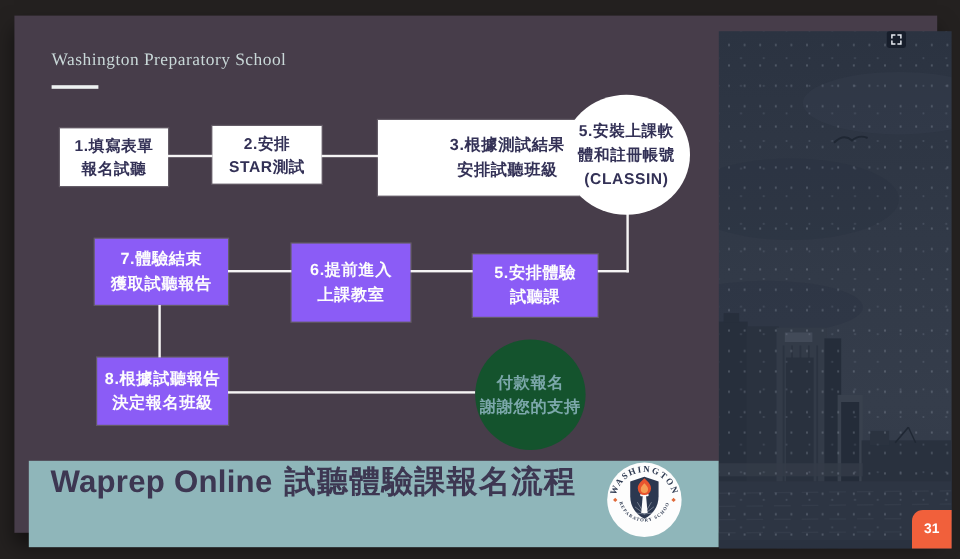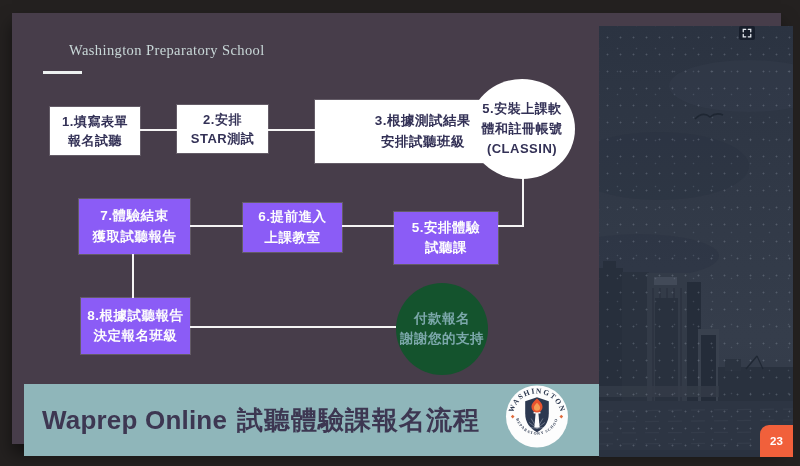--- a/index.html
+++ b/index.html
@@ -11,56 +11,56 @@
   }
   .stage{position:relative;width:800px;height:466px;background:#242120;}
   .slide{
     position:absolute;left:12px;top:13px;width:769px;height:431px;
     background:#473d4a;box-shadow:0 10px 16px rgba(0,0,0,.5);
   }
   
   .school-name{
     position:absolute;left:31px;top:29px;
     font-family:"Liberation Serif",serif;font-size:14.5px;
-    color:#c9d8d8;letter-spacing:.4px;margin-left:26px;
+    color:#c9d8d8;letter-spacing:.4px;
   }
   .underline{position:absolute;left:31px;top:58px;width:39px;height:2.5px;background:#edf1f1;}
   
   .step{
     position:absolute;display:flex;align-items:center;justify-content:center;
     text-align:center;white-space:pre-line;font-weight:700;
     line-height:1.5;letter-spacing:.5px;
     box-shadow:0 0 0 1px rgba(255,255,255,.16);
   }
   .white{background:#ffffff;color:#333156;}
   .teal{background:#8b5cf6;color:#fdfdfd;}
   .circle{border-radius:50%;box-shadow:none;}
   .s1{left:38px;top:94px;width:90px;height:48px;font-size:13px;}
   .s2{left:165px;top:92px;width:91px;height:48px;font-size:13px;}
   .s3{left:303px;top:87px;width:120px;height:63px;font-size:13.5px;padding-left:48px;}
   .s4{left:457px;top:66px;width:106px;height:100px;font-size:13px;line-height:1.55;}
   .s5{left:382px;top:199px;width:104px;height:52px;font-size:13.5px;}
-  .s6{left:231px;top:190px;width:99px;height:49px;font-size:13.5px;}
+  .s6{left:231px;top:190px;width:99px;height:65px;font-size:13.5px;}
   .s7{left:67px;top:186px;width:111px;height:55px;font-size:13.5px;}
   .s8{left:69px;top:285px;width:109px;height:56px;font-size:13.5px;}
   .pay{left:384px;top:270px;width:92px;height:92px;font-size:13.5px;color:#7ca8ab;background:#14532d;}
   .conn{position:absolute;background:#f5f4f4;}
   .c12{left:128px;top:116px;width:37px;height:2px;}
   .c23{left:256px;top:116px;width:47px;height:2px;}
   .c34{left:423px;top:116px;width:36px;height:2px;}
   .c4v{left:510px;top:163px;width:2px;height:51px;}
   .c45{left:486px;top:212px;width:26px;height:2px;}
   .c56{left:330px;top:212px;width:52px;height:2px;}
   .c67{left:178px;top:212px;width:53px;height:2px;}
   .c78{left:120px;top:241px;width:2px;height:44px;}
   .c8p{left:178px;top:313px;width:206px;height:2px;}
   
   .footer-bar{
     position:absolute;left:12px;top:371px;width:575px;height:72px;
-    background:#8fb6ba;display:flex;align-items:center;
+    background:#8fb6ba;display:flex;
   }
   .footer-title{margin-left:18px;color:#3d3752;white-space:nowrap;}
   .footer-title .en{font-size:26px;font-weight:800;letter-spacing:.2px;}
   .footer-title .zh{font-size:26px;font-weight:600;margin-left:10px;letter-spacing:1px;}
   .logo{position:absolute;left:493px;top:372px;width:64px;height:63px;}
   
   .photo{
     position:absolute;left:587px;top:13px;width:194px;height:431px;
     background:linear-gradient(180deg,#2b3341 0%,#313947 40%,#353d4b 72%,#313947 100%);
     overflow:hidden;
@@ -203,17 +203,17 @@
       </svg>
       <div class="speckles"></div>
     </div>
 
     <div class="expand-btn">
       <svg width="10" height="10" viewBox="0 0 16 16">
         <path d="M2 6 V2 h4 M10 2 h4 v4 M14 10 v4 h-4 M6 14 H2 v-4" stroke="#e8ecf2" stroke-width="2" fill="none" stroke-linecap="round"></path>
       </svg>
     </div>
     <div class="page-badge">
-      <span>23</span>
+      <span>31</span>
     </div>
 
   </div>
 </div>
 
 </body></html>

